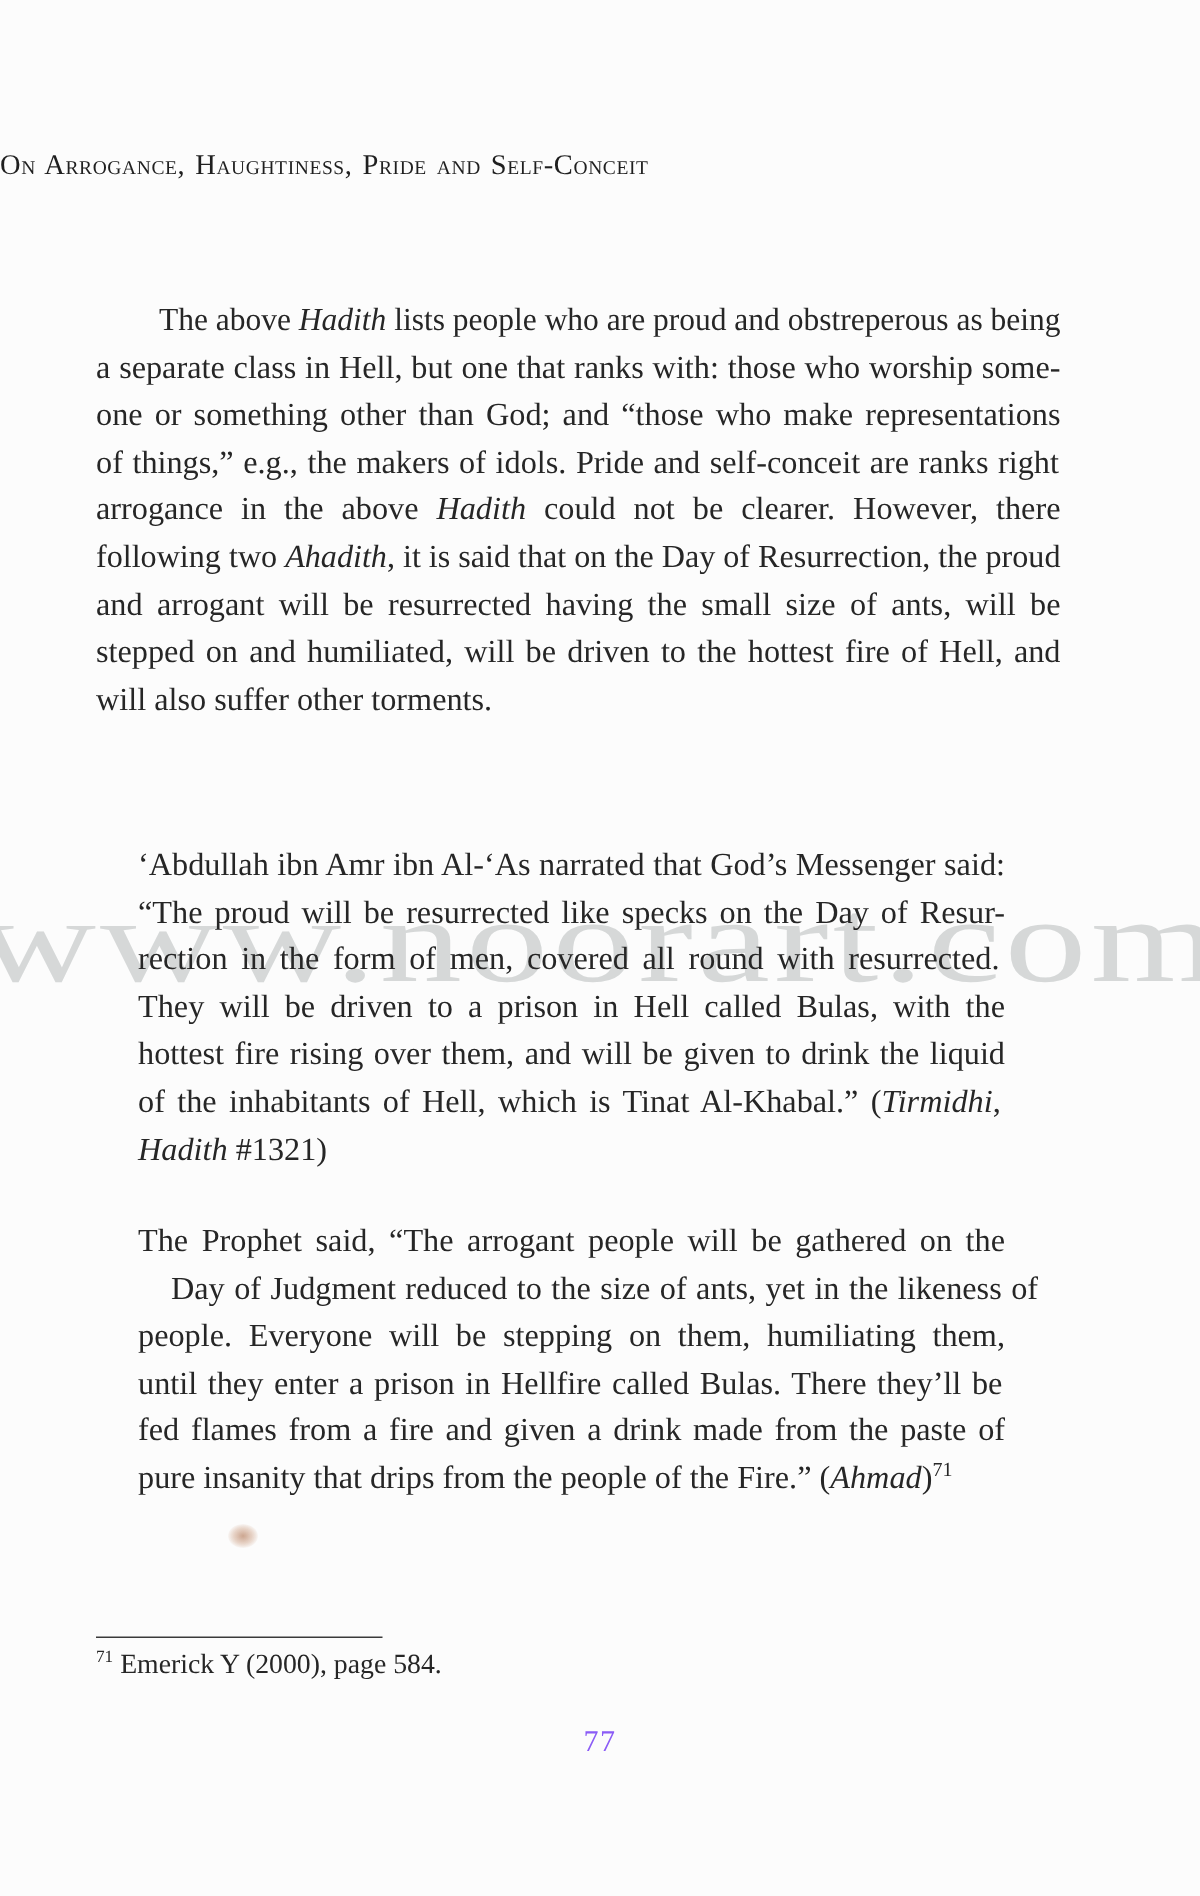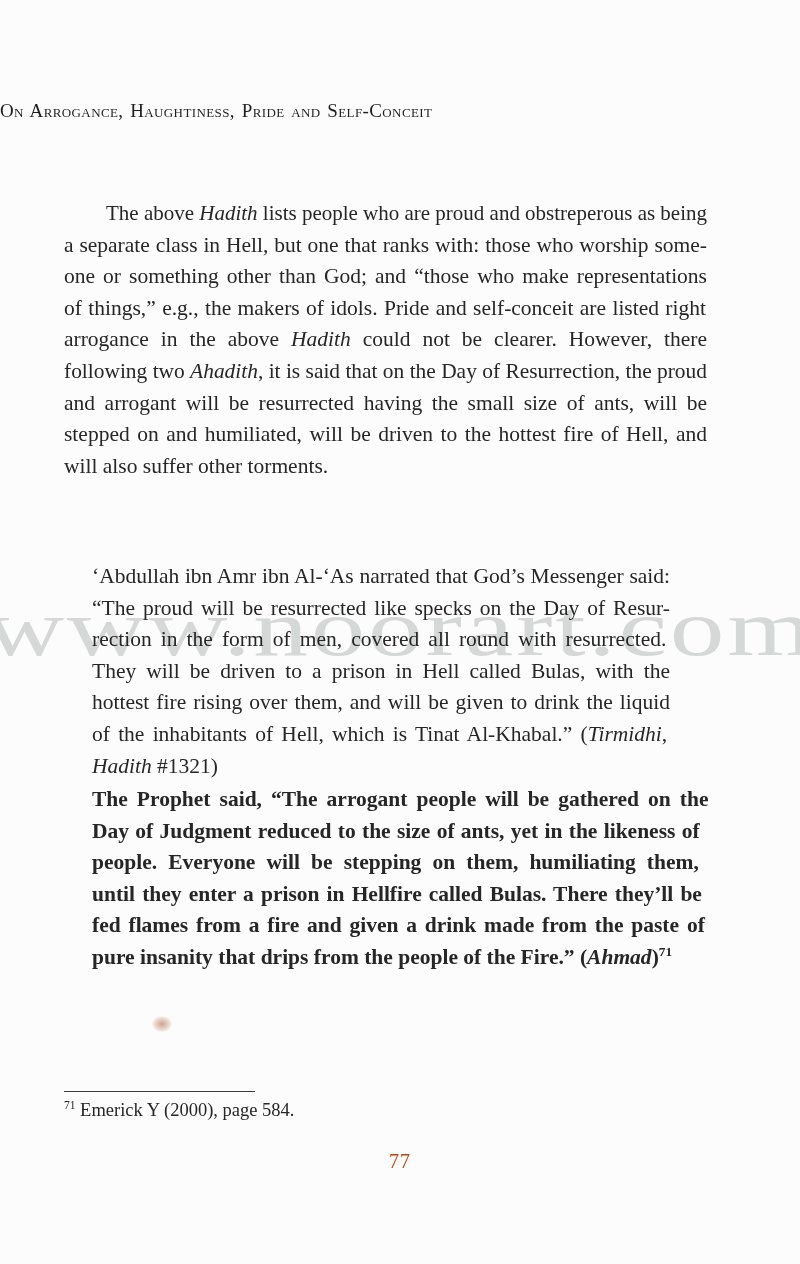--- a/index.html
+++ b/index.html
@@ -22,21 +22,21 @@
     color:#1f1f1f;
   }
   .textblock{
     position:absolute;
     font-size:21.5px;
     line-height:31.6px;
     color:#262626;
   }
   .para{left:64px;top:198px;width:643px;}
   .quote1{left:92px;top:561px;width:578px;}
-  .quote2{left:92px;top:784px;width:578px;font-weight:bold;}
+  .quote2{left:92px;top:812px;width:578px;}
   .line{
     white-space:nowrap;
     text-align:left;
     overflow:visible;
   }
   .line .lt{display:inline;}
   .line.indent{margin-left:42px;}
   sup{font-size:62%;line-height:0;vertical-align:super;}
   .watermark{
     position:absolute;
@@ -61,59 +61,59 @@
   }
   .footnote{
     position:absolute;left:64px;top:1097px;width:500px;
     font-size:18.5px;line-height:26px;color:#262626;
   }
   .page-number{
     position:absolute;left:0;top:1150px;width:800px;
     text-align:center;
     font-size:20px;
     letter-spacing:1px;
-    color:#c2410c;
+    color:#8b5cf6;
   }
 </style>
 </head>
 <body>
 
 <div class="page">
 
   <div class="watermark line stretch last" style="transform: scaleX(1.36766); transform-origin: left top;"><span class="lt">www.noorart.com</span></div>
 
   <div class="content-layer">
 
     <div class="chapter-header">On Arrogance, Haughtiness, Pride and Self-Conceit</div>
 
     <div class="textblock para">
         <div class="line indent" style="transform: scaleX(0.976268); transform-origin: left top;"><span class="lt">The above <i>Hadith</i> lists people who are proud and obstreperous as being</span></div>
         <div class="line" style="word-spacing: 0.5px;"><span class="lt">a separate class in Hell, but one that ranks with: those who worship some-</span></div>
         <div class="line" style="word-spacing: 2.68125px;"><span class="lt">one or something other than God; and “those who make representations</span></div>
-        <div class="line" style="word-spacing: 1.00721px;"><span class="lt">of things,” e.g., the makers of idols.  Pride and self-conceit are listed right</span></div>
+        <div class="line" style="word-spacing: 1.00721px;"><span class="lt">of things,” e.g., the makers of idols.  Pride and self-conceit are ranks right</span></div>
         <div class="line" style="word-spacing: 6.59687px;"><span class="lt">arrogance in the above <i>Hadith</i> could not be clearer. However, there</span></div>
         <div class="line" style="transform: scaleX(0.996103); transform-origin: left top;"><span class="lt">following two <i>Ahadith</i>, it is said that on the Day of Resurrection, the proud</span></div>
         <div class="line" style="word-spacing: 4.17839px;"><span class="lt">and arrogant will be resurrected having the small size of ants, will be</span></div>
         <div class="line" style="word-spacing: 2.10817px;"><span class="lt">stepped on and humiliated, will be driven to the hottest fire of Hell, and</span></div>
         <div class="line last"><span class="lt">will also suffer other torments.</span></div>
       </div>
 
     <div class="textblock quote1">
         <div class="line" style="word-spacing: 0.329861px;"><span class="lt">‘Abdullah ibn Amr ibn Al-‘As narrated that God’s Messenger said:</span></div>
         <div class="line" style="word-spacing: 2.59659px;"><span class="lt">“The proud will be resurrected like specks on the Day of Resur-</span></div>
         <div class="line" style="word-spacing: 3.70469px;"><span class="lt">rection in the form of men, covered all round with resurrected.</span></div>
         <div class="line" style="word-spacing: 4.72786px;"><span class="lt">They will be driven to a prison in Hell called Bulas, with the</span></div>
         <div class="line" style="word-spacing: 1.64193px;"><span class="lt">hottest fire rising over them, and will be given to drink the liquid</span></div>
         <div class="line" style="word-spacing: 2.85781px;"><span class="lt">of the inhabitants of Hell, which is Tinat Al-Khabal.”  (<i>Tirmidhi</i>,</span></div>
         <div class="line last"><span class="lt"><i>Hadith</i> #1321)</span></div>
       </div>
 
     <div class="textblock quote2">
         <div class="line" style="word-spacing: 3.65px;"><span class="lt">The Prophet said, “The arrogant people will be gathered on the</span></div>
-        <div class="line" style="word-spacing: 0.921875px;"><span class="lt">Day of Judgment reduced to the size of ants, yet in the likeness of</span></div>
+        <div class="line" style="word-spacing: 0.921875px; margin-left: 22px;"><span class="lt">Day of Judgment reduced to the size of ants, yet in the likeness of</span></div>
         <div class="line" style="word-spacing: 5.74609px;"><span class="lt">people. Everyone will be stepping on them, humiliating them,</span></div>
         <div class="line" style="word-spacing: 1.73047px;"><span class="lt">until they enter a prison in Hellfire called Bulas.  There they’ll be</span></div>
         <div class="line" style="word-spacing: 2.44231px;"><span class="lt">fed flames from a fire and given a drink made from the paste of</span></div>
         <div class="line last"><span class="lt">pure insanity that drips from the people of the Fire.” (<i>Ahmad</i>)<sup>71</sup></span></div>
       </div>
 
     <div class="stain"></div>
 
     <div class="footnote-rule"></div>
 

